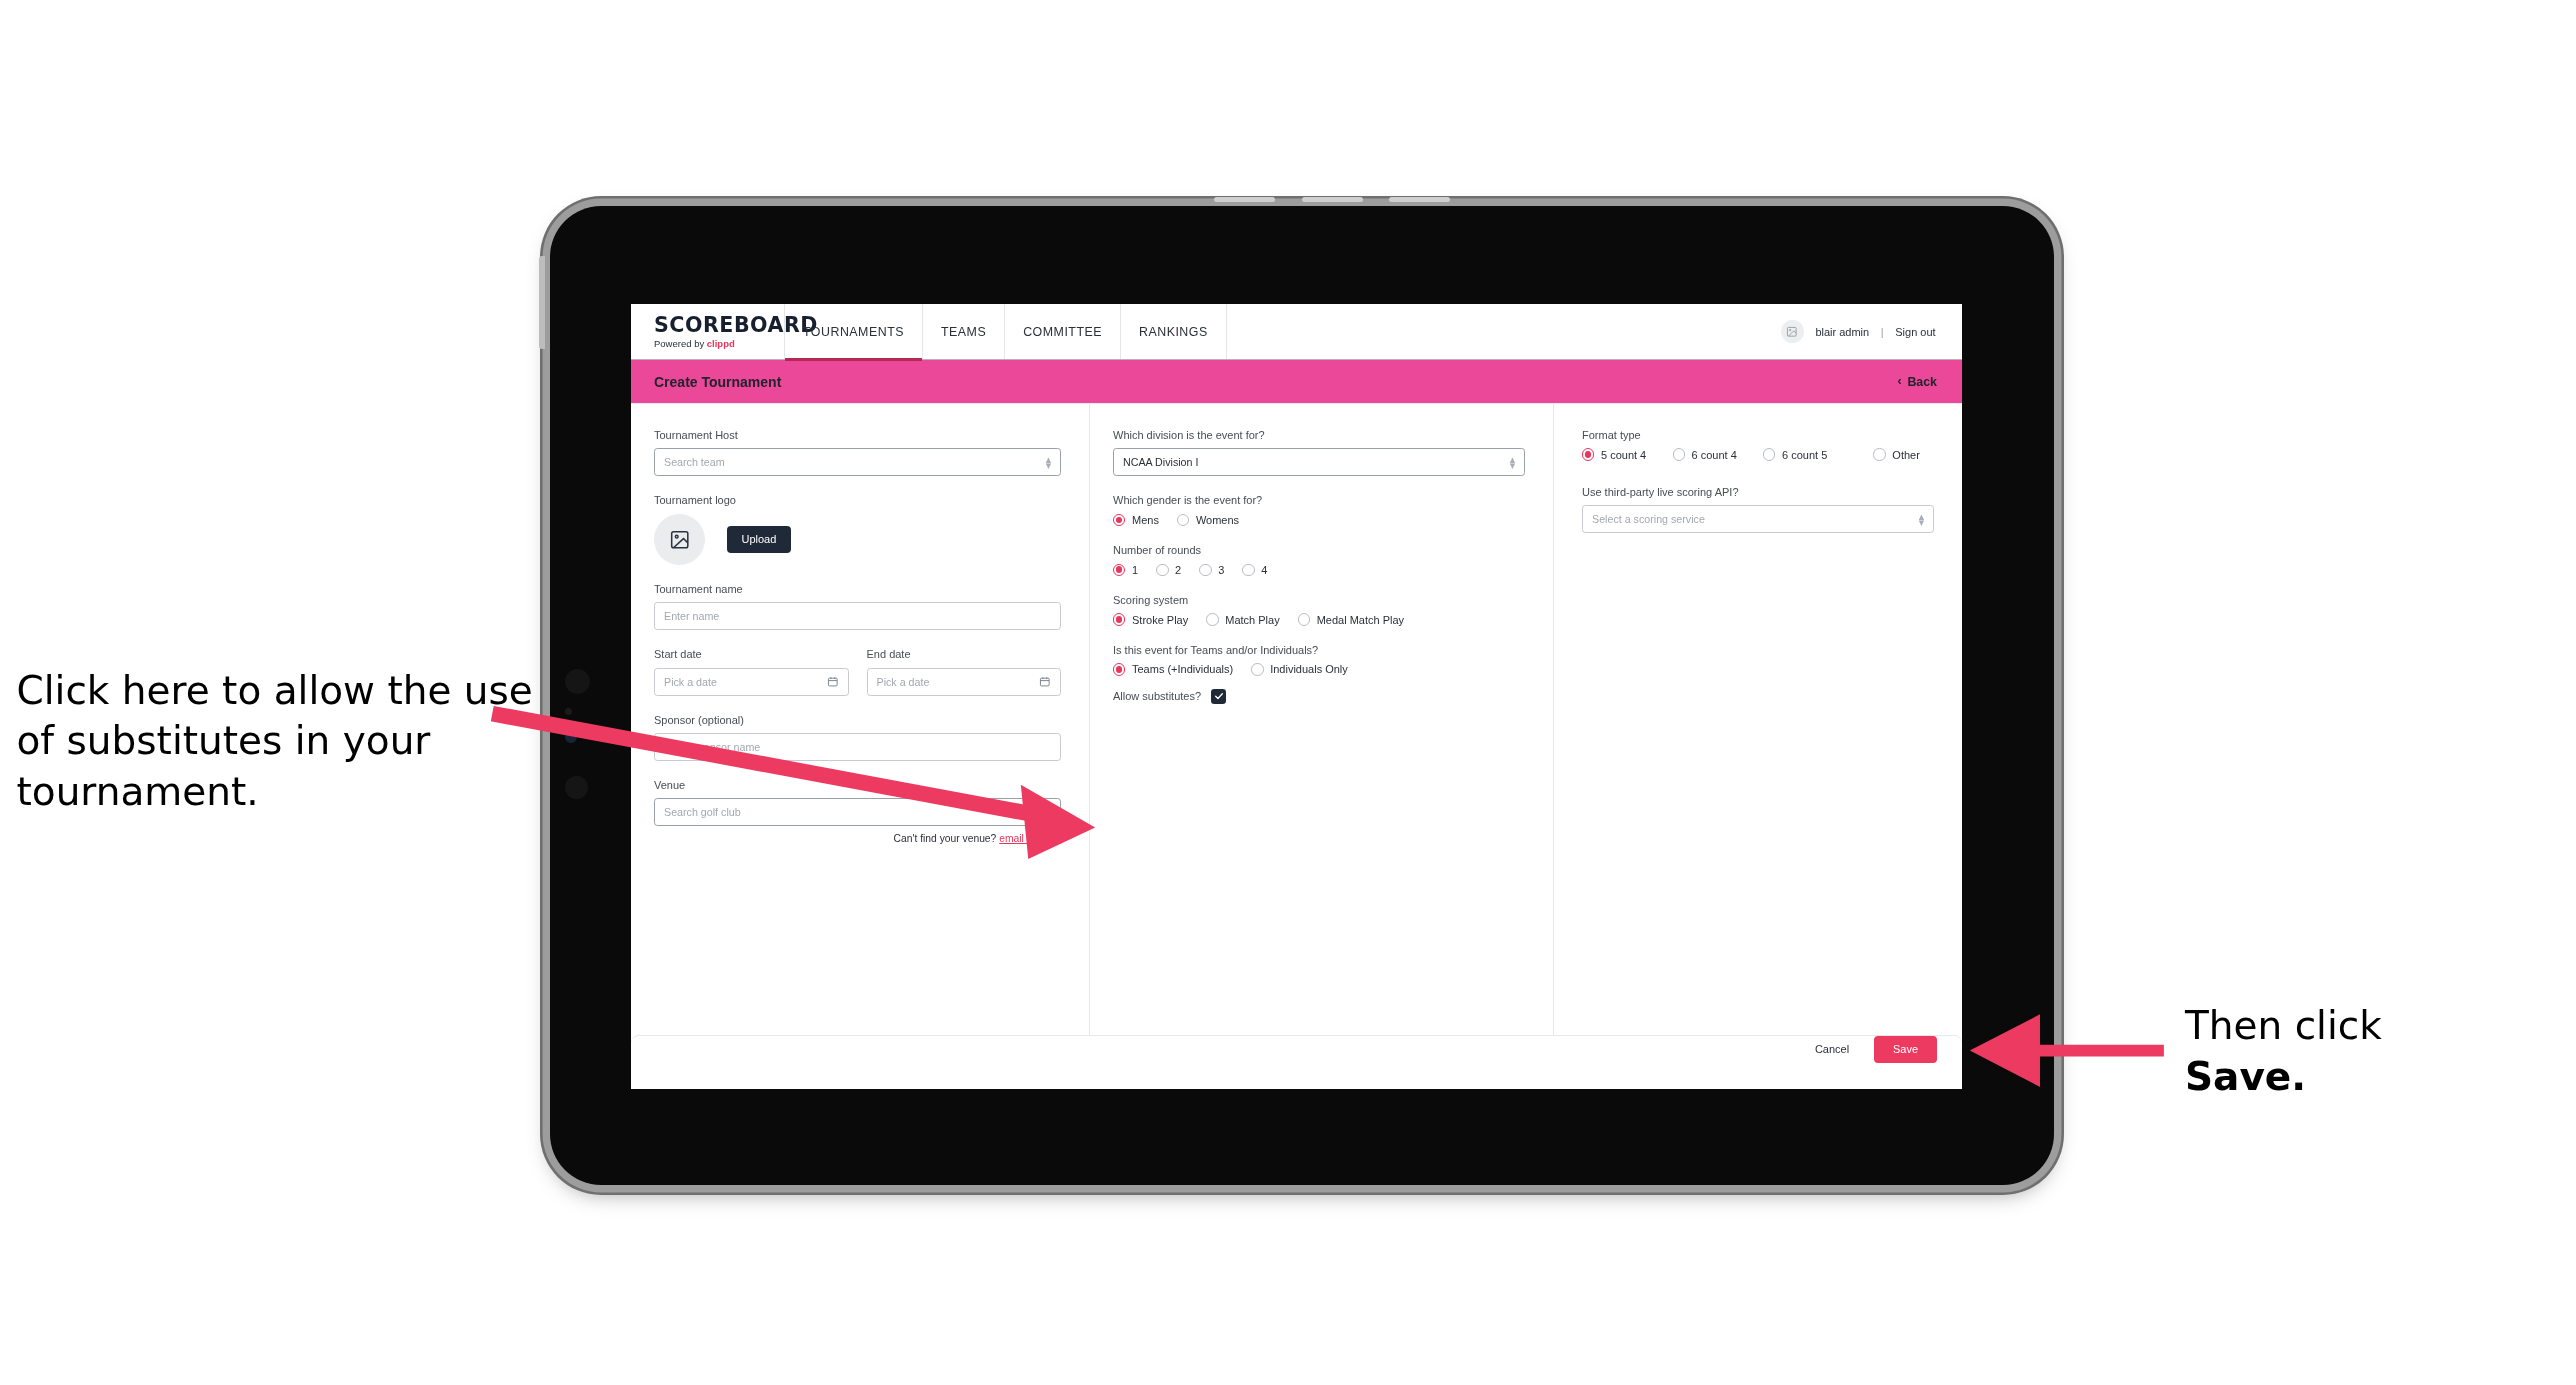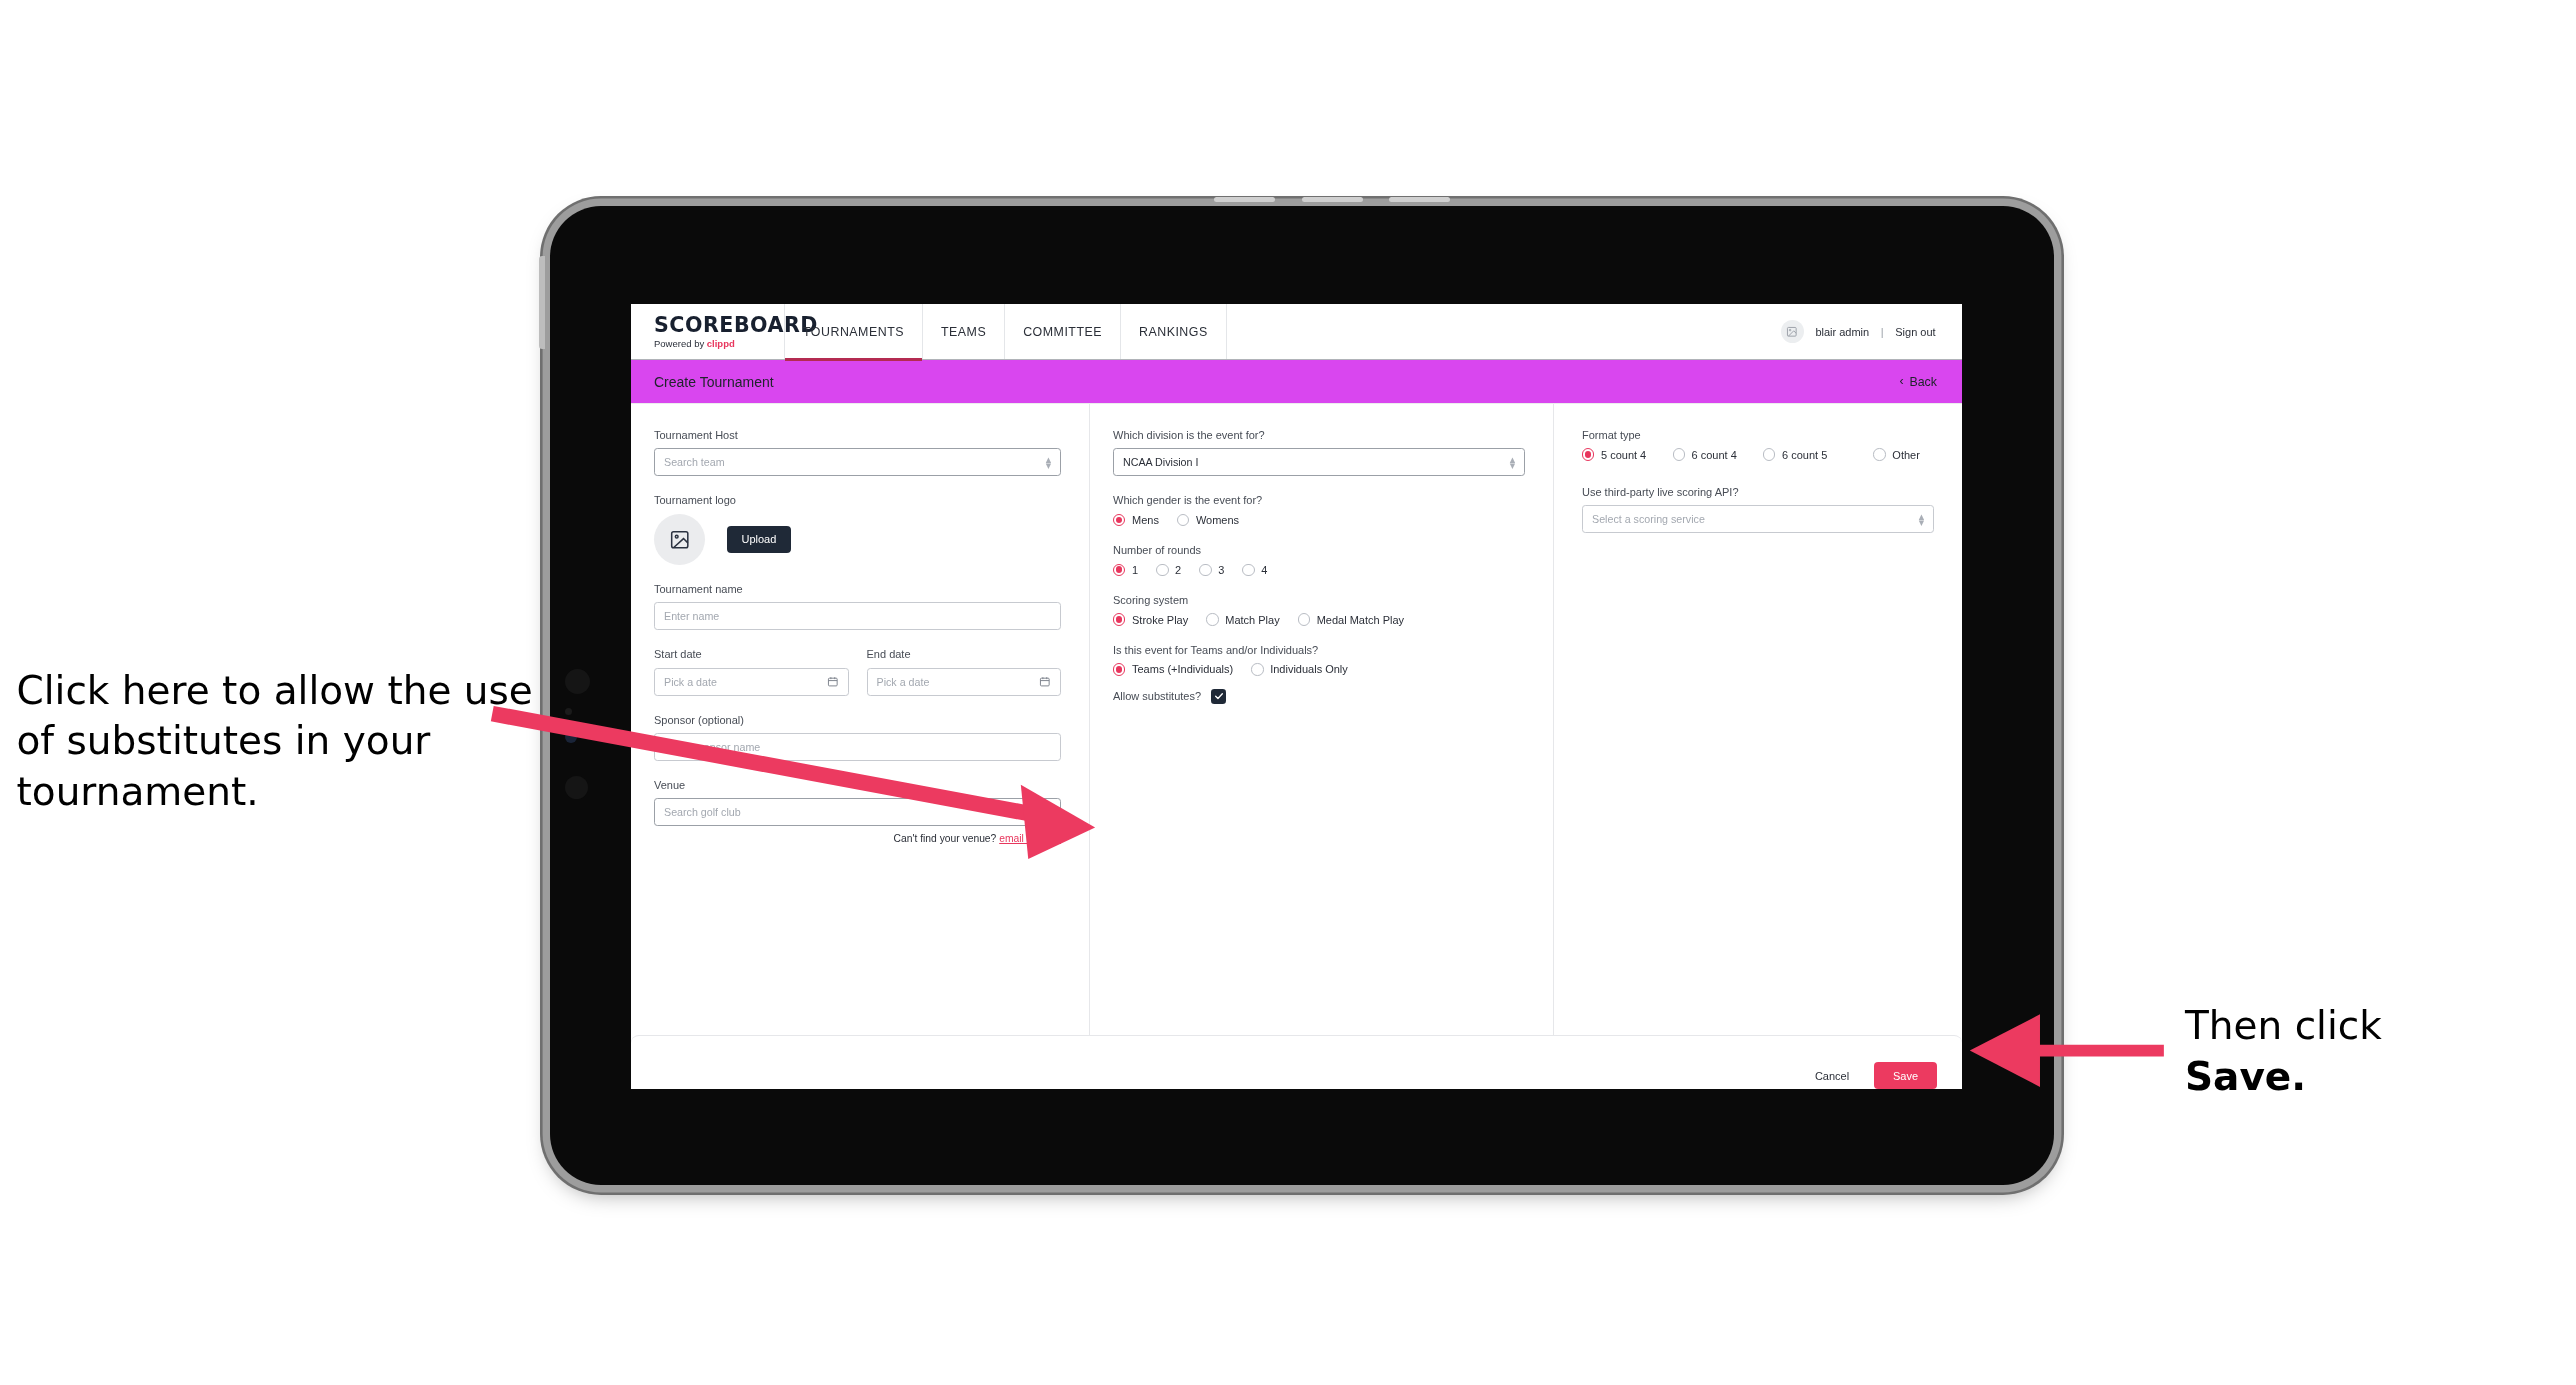--- a/index.html
+++ b/index.html
@@ -163,21 +163,22 @@
   .nav-signout { font-size: 11px; color:#2b2f38; cursor:pointer; }
 
   
   .page-head {
     height: 43px;
     min-height: 43px;
     display: flex;
     align-items: center;
     padding: 0 25px 0 23px;
     box-sizing: border-box;
-    background: #d946ef;
+    background: #ec4899;
+    font-weight: bold;
   }
   .page-title {
     font-size: 14px;
     color: #20242c;
   }
   .back-link {
     margin-left: auto;
     font-size: 12.4px;
     color: #20242c;
     display: flex;
@@ -284,21 +285,21 @@
     background:#1f2937; display:flex; align-items:center; justify-content:center;
     cursor:pointer; flex:none;
   }
 
   
   .form-footer {
     height: 53px;
     min-height: 53px;
     border-top: 0.8px solid #e6e7ea;
     display:flex;
-    align-items:flex-end;
+    align-items:flex-start;
     justify-content:flex-end;
     padding-right: 25px;
     gap: 16.5px;
     background: #fff;
     border-radius: 8px;
   }
   .btn-cancel {
     background:none; border:none;
     font-size:11px; color:#2b2f38; cursor:pointer;
     padding: 6.6px 8.3px;

